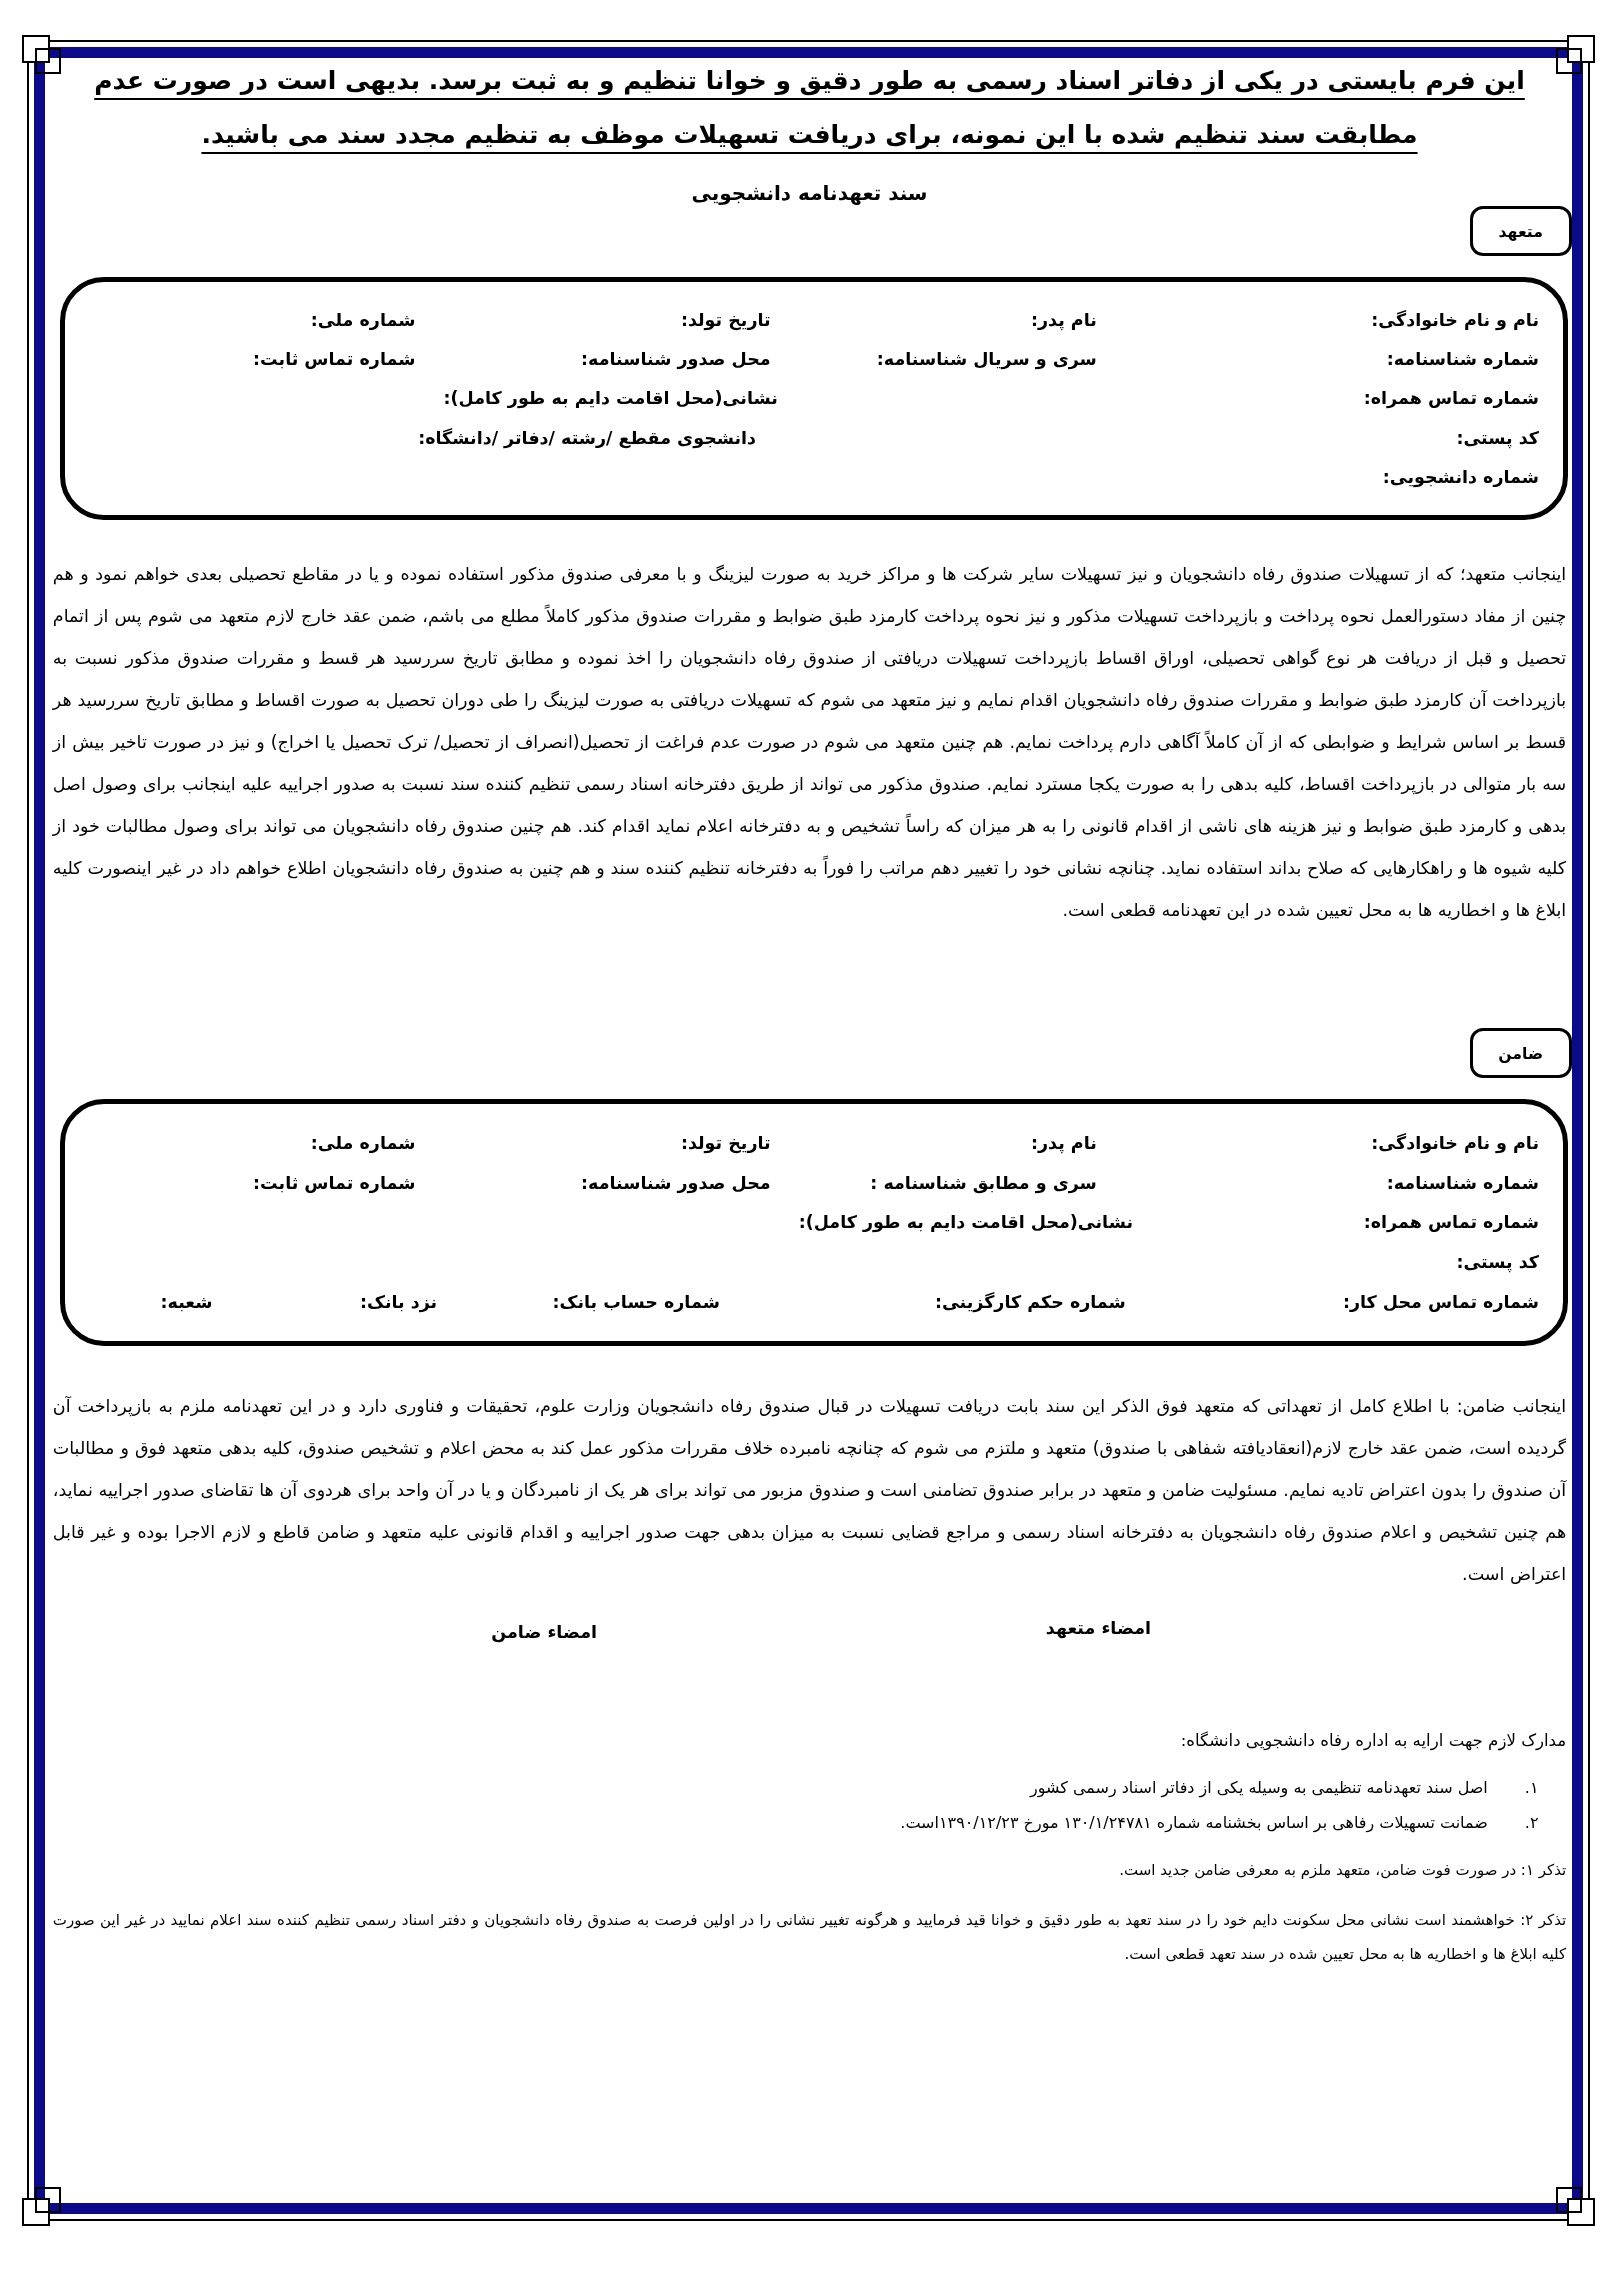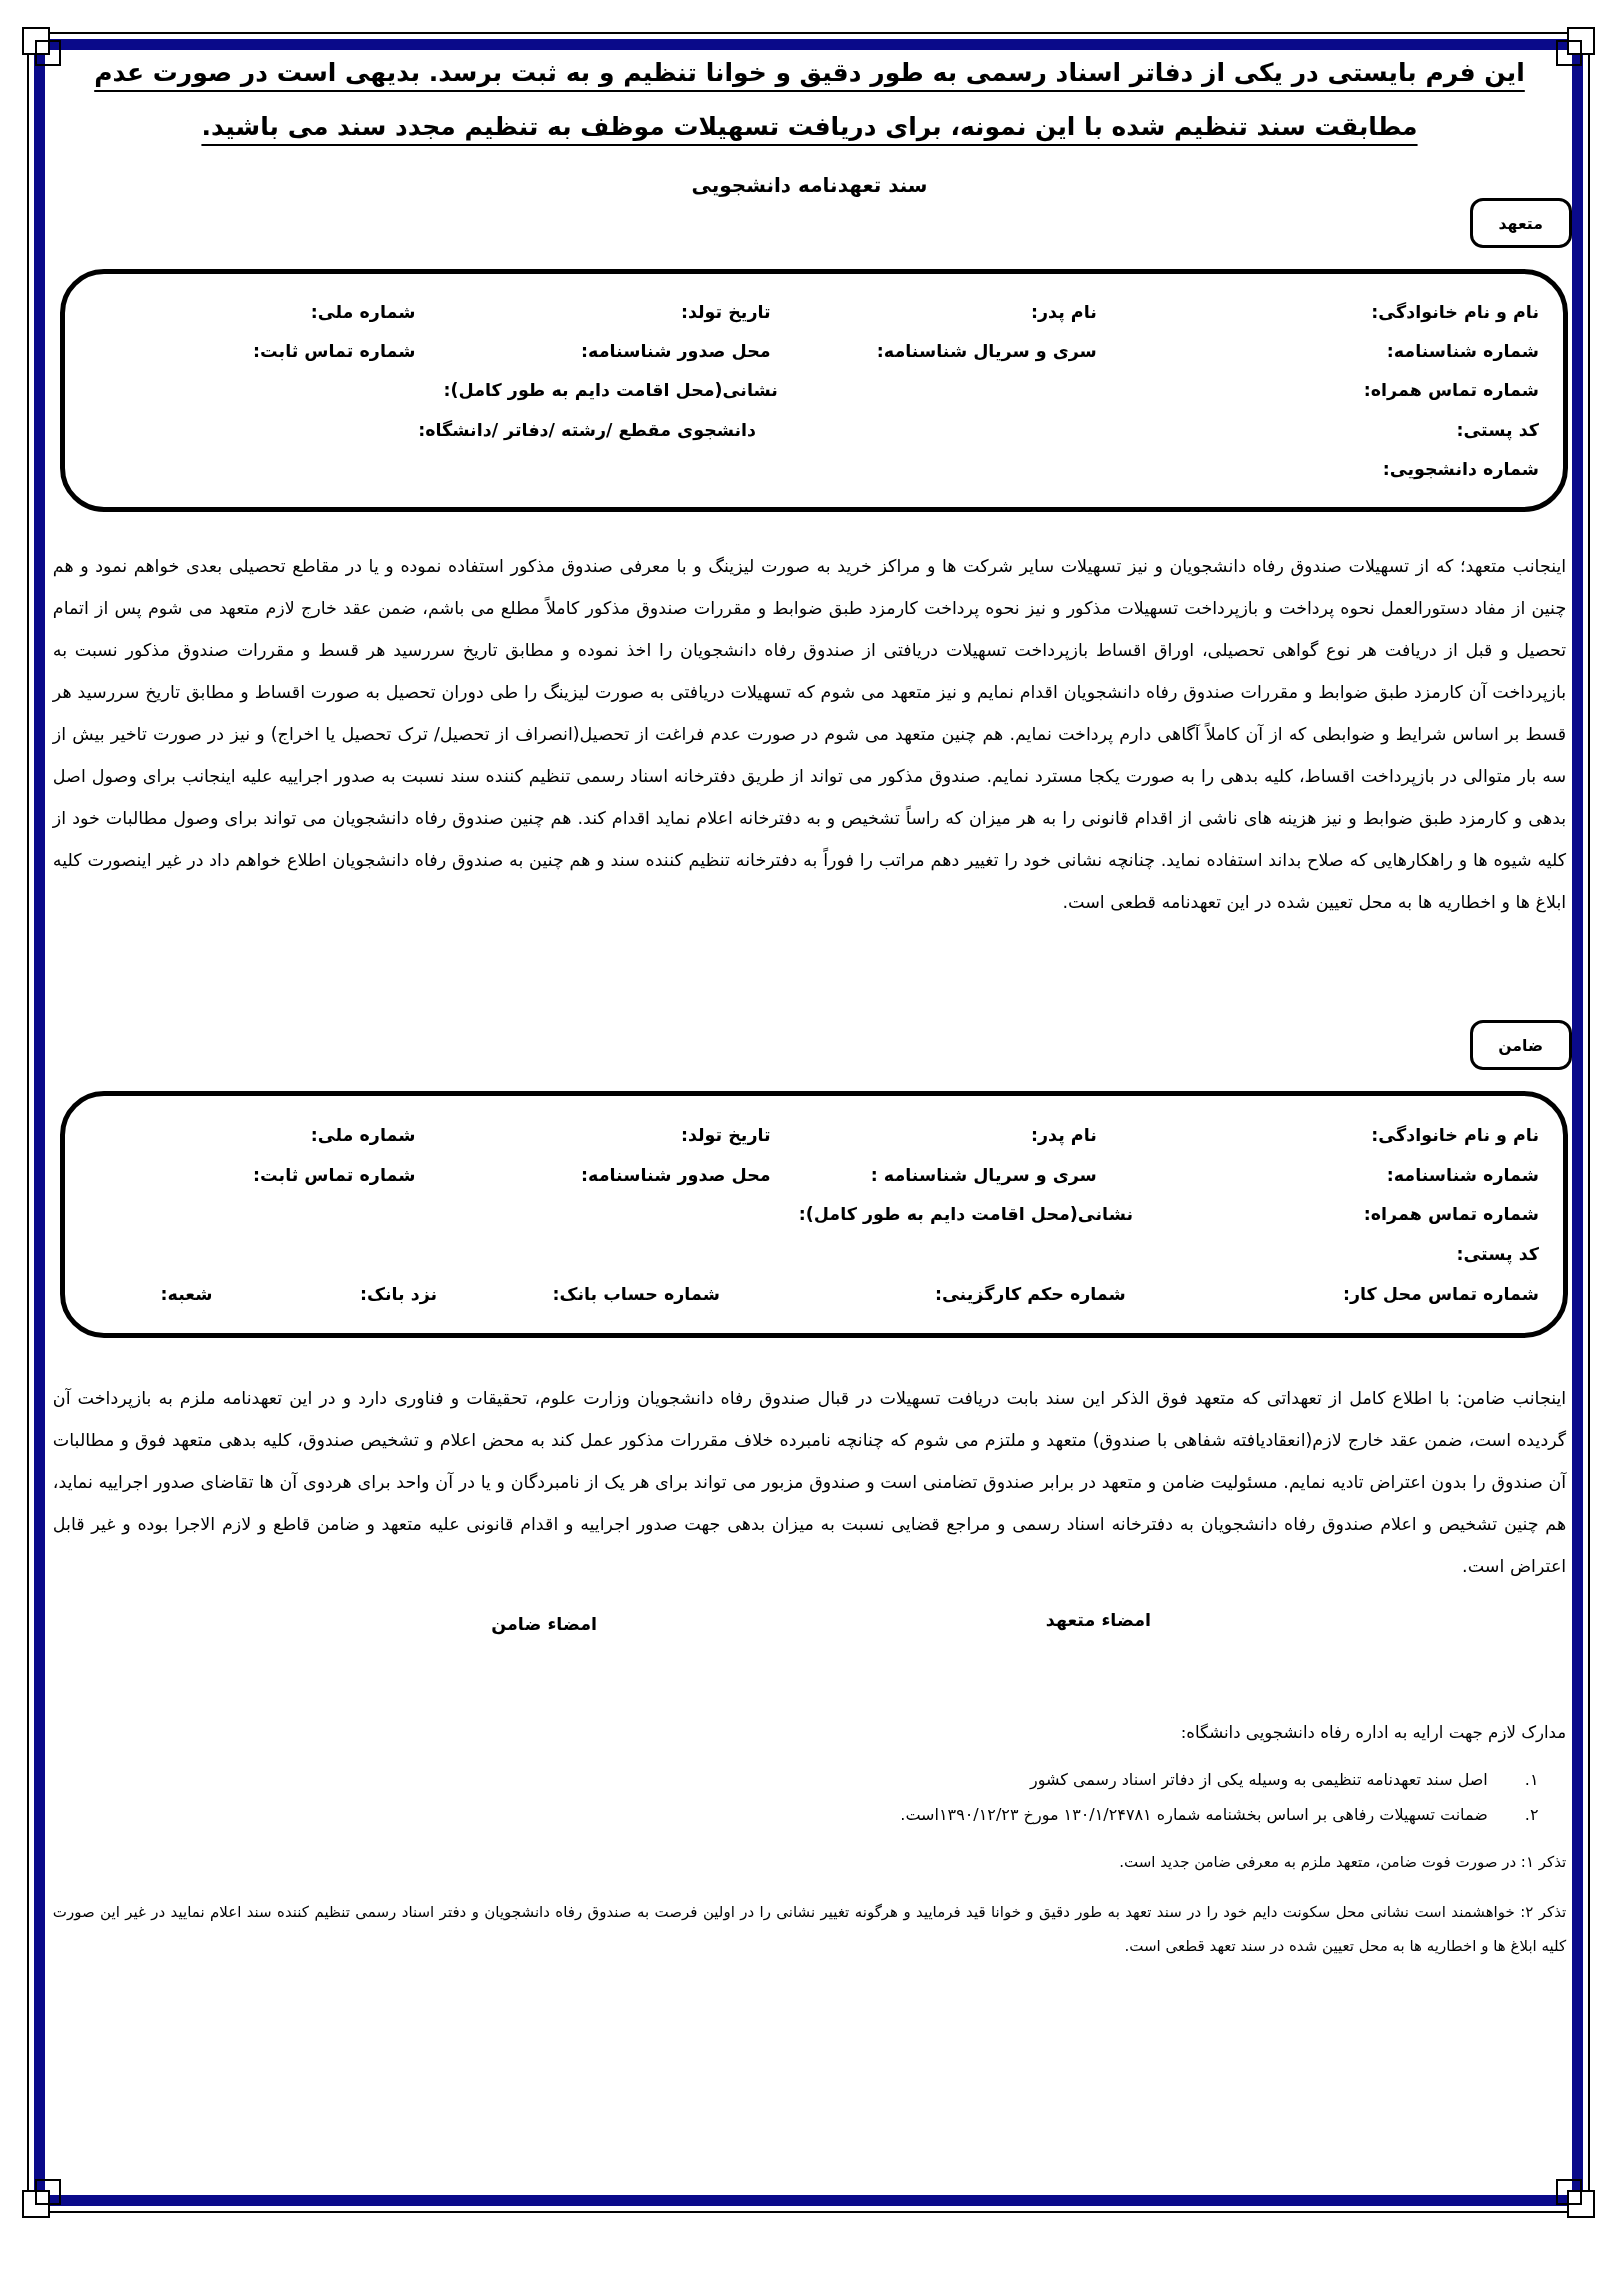--- a/index.html
+++ b/index.html
@@ -1,18 +1,18 @@
 <!DOCTYPE html>
 <html lang="fa" dir="rtl" style="--navy: #0a0a8a; --ink: #000000; --paper: #ffffff;font-size:14.8px"><head>
 <meta charset="utf-8">
 <style>
   :root { --navy:#0a0a8a; --ink:#000000; --paper:#ffffff; }
   html,body { margin:0; padding:0; background:var(--paper); }
   .page {
-    position:relative; width:1619px; height:2237px; margin:4px auto;
+    position:relative; width:1619px; height:2237px; margin:12px auto;
     background:var(--paper); color:var(--ink);
     font-family:"DejaVu Sans", sans-serif; overflow:hidden; direction:rtl;
   }
   
   .frame-thin { position:absolute; left:28px; right:28px; top:28px; bottom:28px;
     border:2.8px solid #000; pointer-events:none; }
   .frame-navy { position:absolute; left:35px; right:35px; top:35px; bottom:35px;
     border:11px solid var(--navy); pointer-events:none; }
   .sq { position:absolute; border:2.8px solid #000; pointer-events:none; }
   .sq-a { width:24px; height:24px; background:#fff; }
@@ -120,21 +120,21 @@
 
     <div class="fbox box2">
       <div class="frow g4">
         <span class="flabel">نام و نام خانوادگی:</span>
         <span class="flabel">نام پدر:</span>
         <span class="flabel">تاریخ تولد:</span>
         <span class="flabel">شماره ملی:</span>
       </div>
       <div class="frow g4">
         <span class="flabel">شماره شناسنامه:</span>
-        <span class="flabel">سری و سریال شناسنامه :</span>
+        <span class="flabel">سری و مطابق شناسنامه :</span>
         <span class="flabel">محل صدور شناسنامه:</span>
         <span class="flabel">شماره تماس ثابت:</span>
       </div>
       <div class="frow g2c">
         <span class="flabel">شماره تماس همراه:</span>
         <span class="flabel">نشانی(محل اقامت دایم به طور کامل):</span>
       </div>
       <div class="frow g2d">
         <span class="flabel">کد پستی:</span>
       </div>

